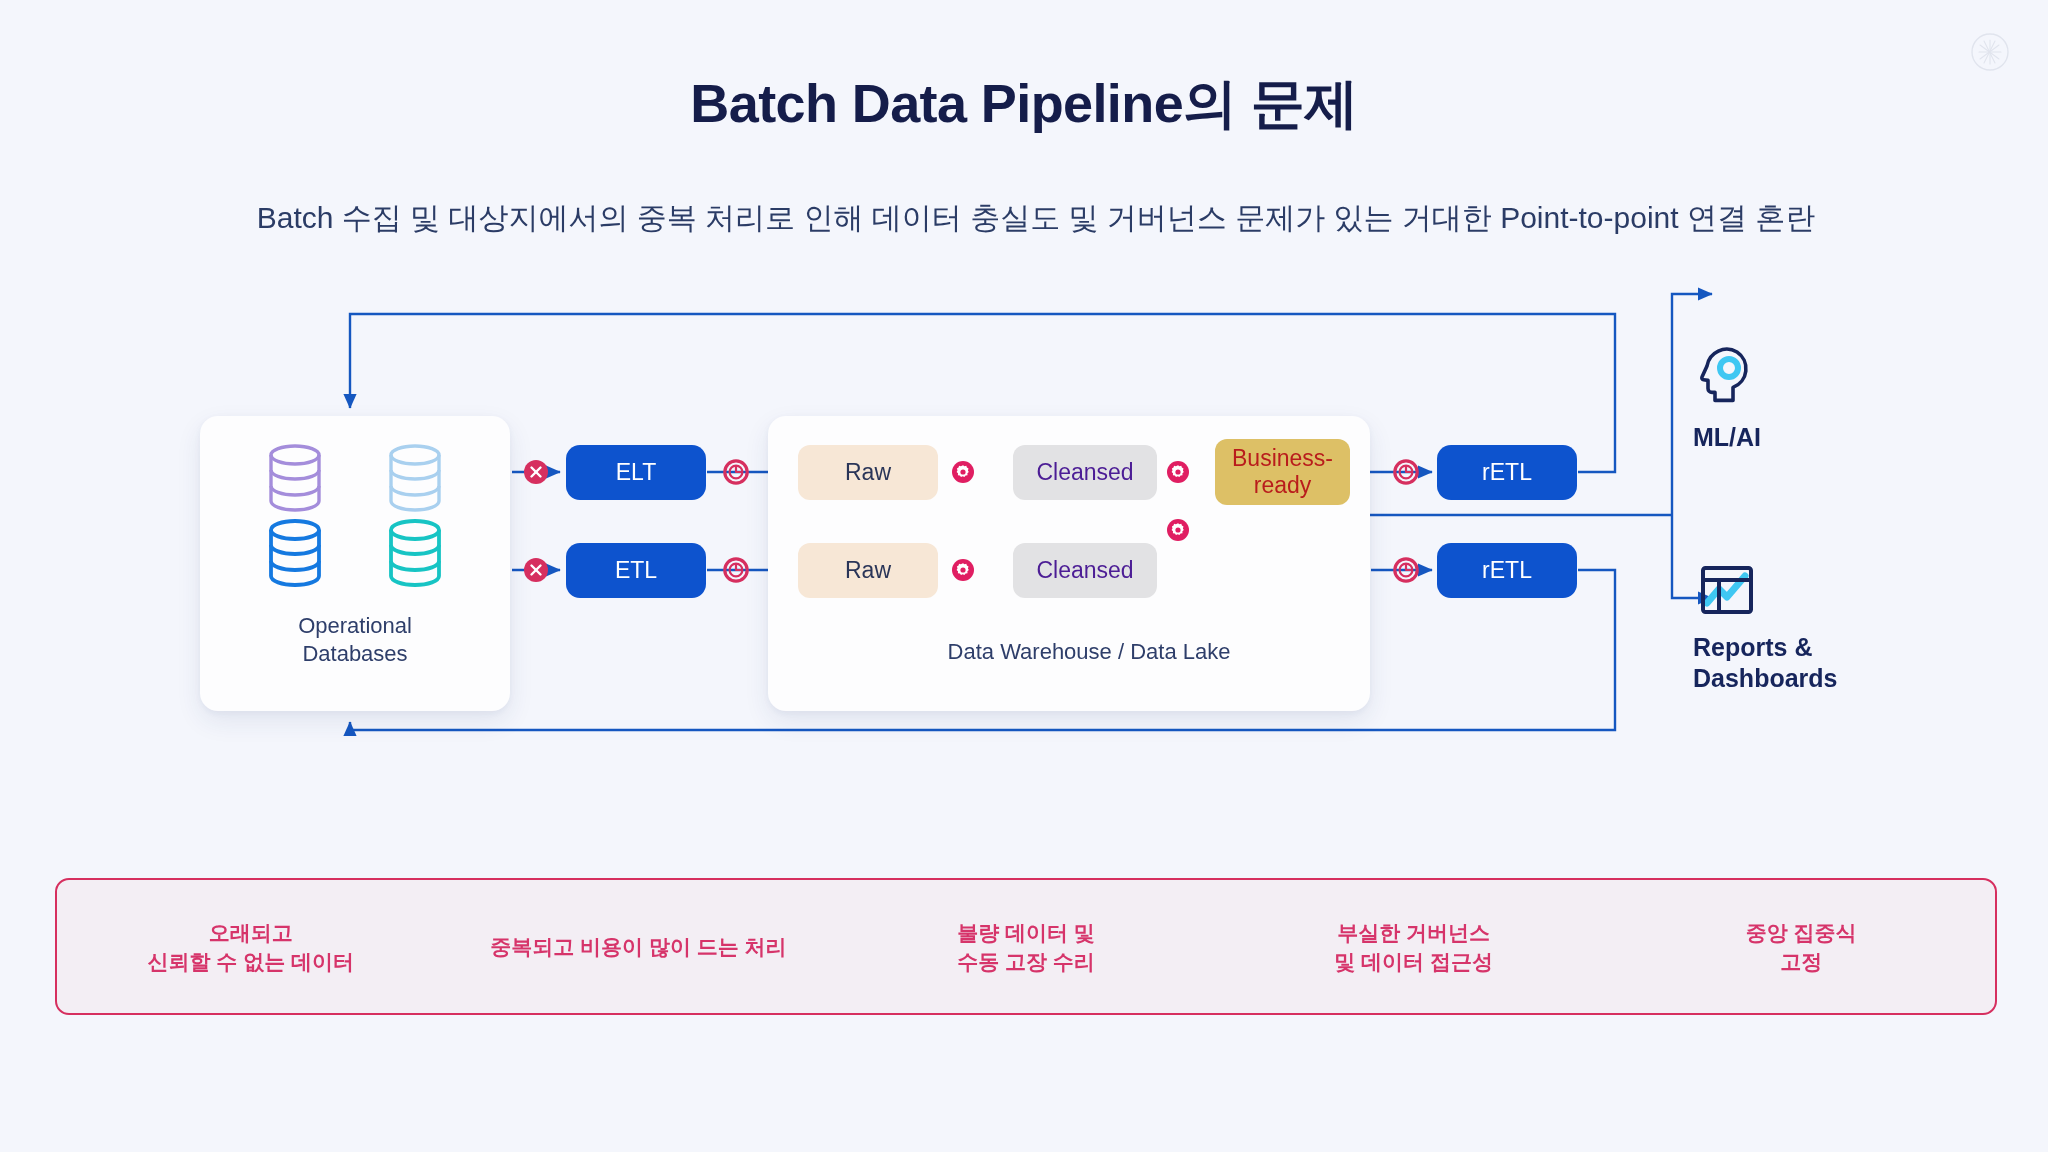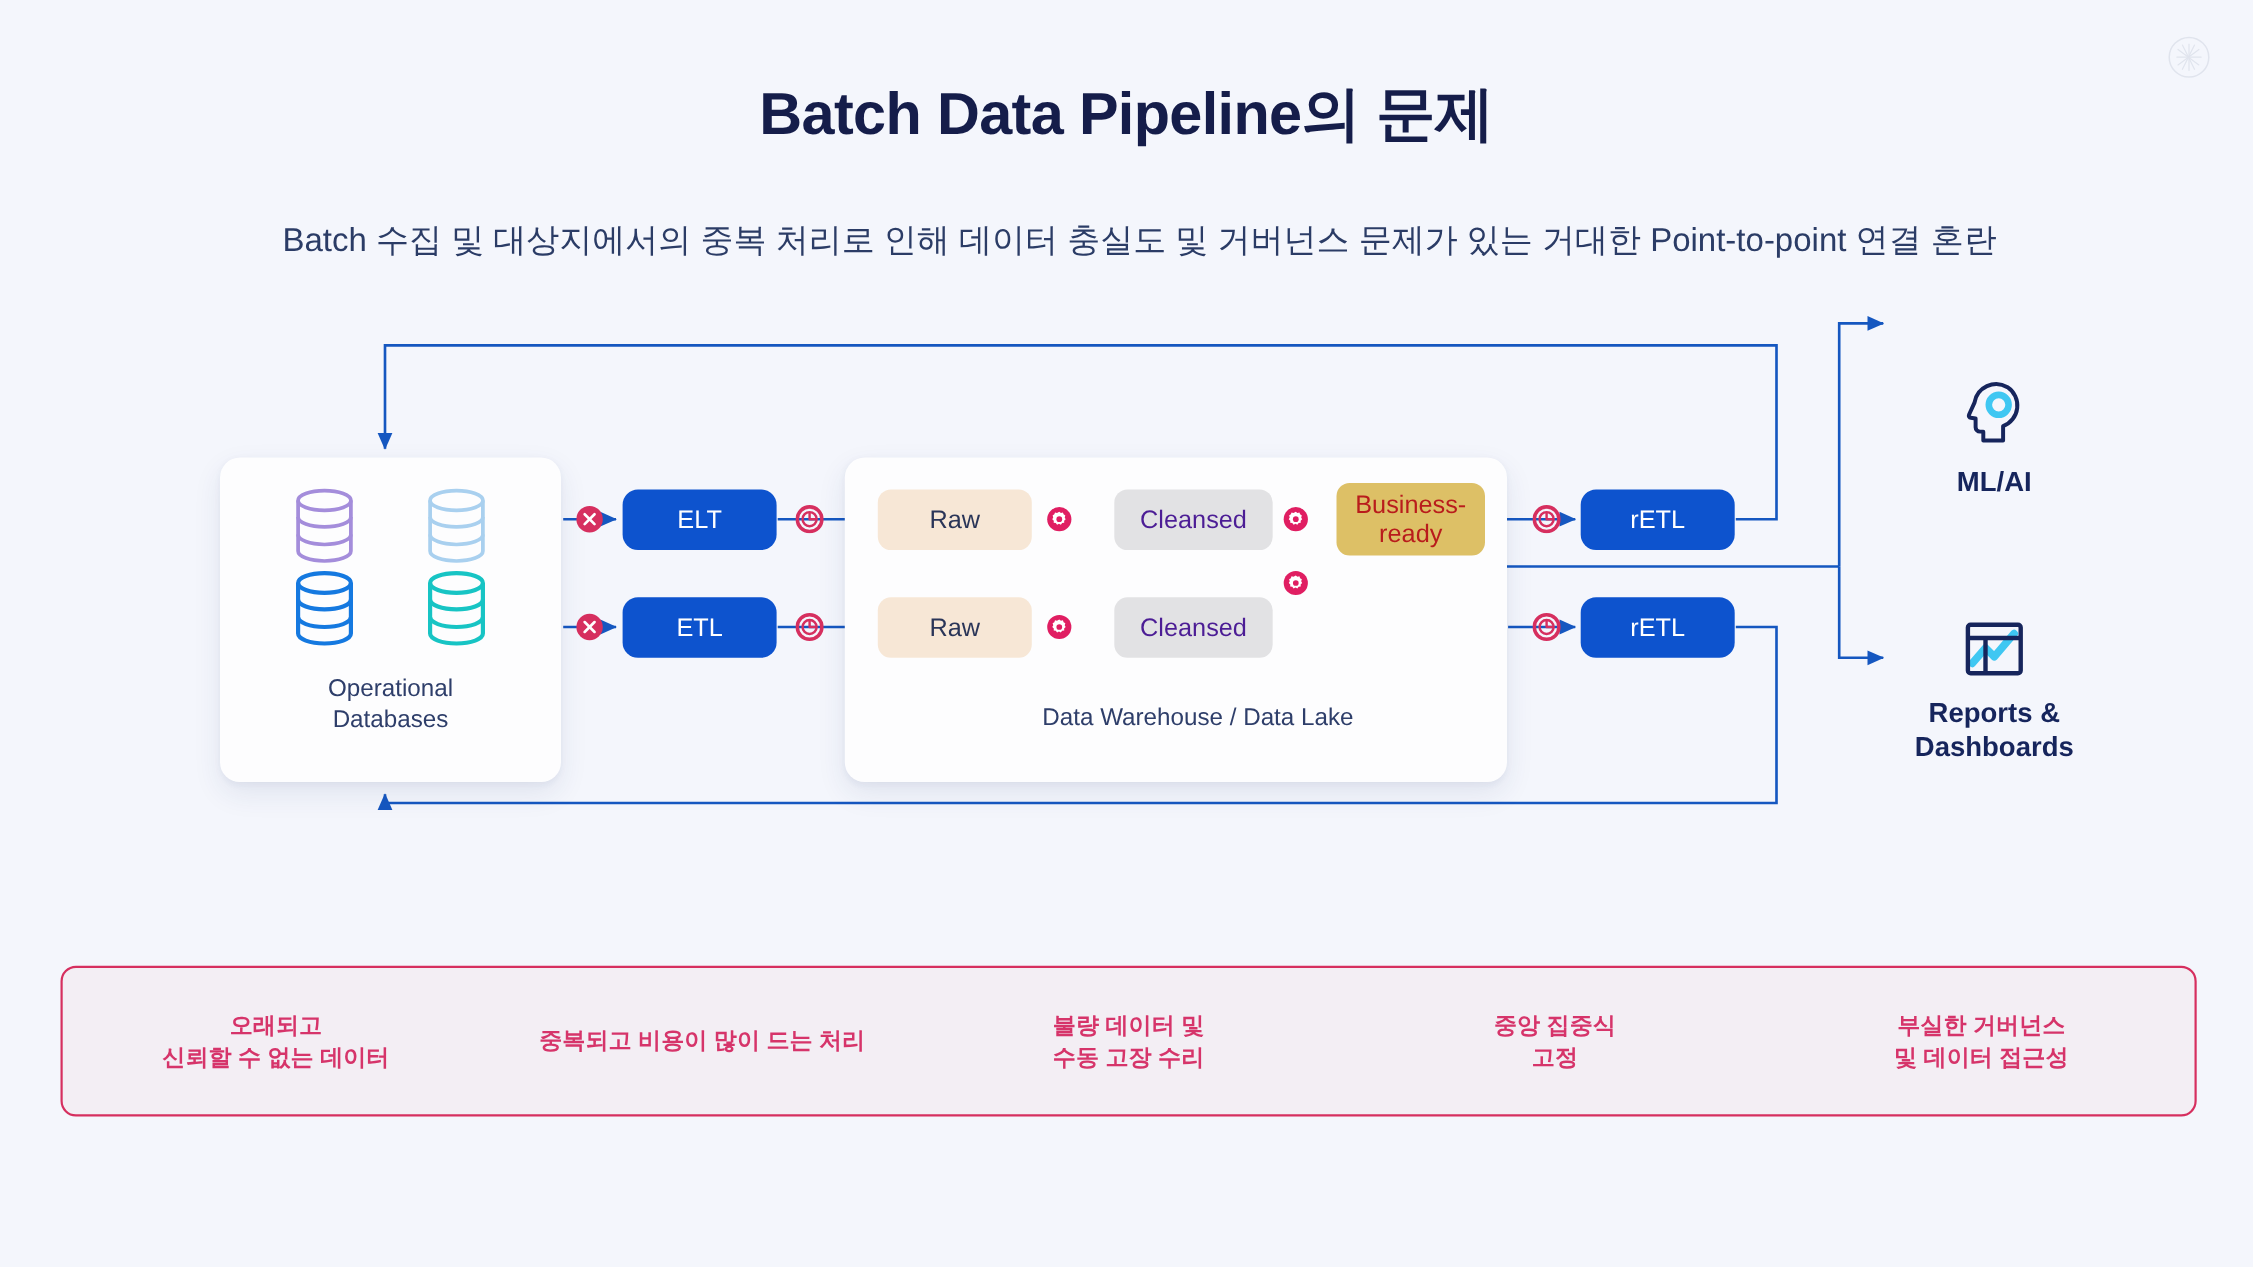--- a/index.html
+++ b/index.html
@@ -68,21 +68,21 @@
   #n-cln2{left:1013px;top:213px;width:144px;height:55px;}
   #n-biz{left:1215px;top:109px;width:135px;height:66px;}
   #n-retl1{left:1437px;top:115px;width:140px;height:55px;}
   #n-retl2{left:1437px;top:213px;width:140px;height:55px;}
 
   
   .badge{position:absolute;width:26px;height:26px;}
   .badge.sm{width:24px;height:24px;}
 
   
-  .dest{position:absolute;width:240px;text-align:center;}
+  .dest{position:absolute;width:240px;text-align:left;}
   #dest-ml{left:1693px;top:14px;}
   #dest-rep{left:1693px;top:232px;}
   .dest-label{
     margin-top:8px;font-size:25px;font-weight:700;color:#16255c;line-height:31px;
   }
 
   
   .callout{
     position:absolute;left:55px;top:878px;width:1938px;height:133px;
     border:2px solid #d6traced;border:2px solid #d62f5f;border-radius:14px;
@@ -313,19 +313,19 @@
     </div>
 
   </div>
 
   <div class="callout">
     <div class="callout-item">오래되고
 신뢰할 수 없는 데이터</div>
     <div class="callout-item">중복되고 비용이 많이 드는 처리</div>
     <div class="callout-item">불량 데이터 및
 수동 고장 수리</div>
+    <div class="callout-item">부실한 거버넌스
+및 데이터 접근성</div>
     <div class="callout-item">중앙 집중식
 고정</div>
-    <div class="callout-item">부실한 거버넌스
-및 데이터 접근성</div>
   </div>
 
 </div>
 
 </body></html>

